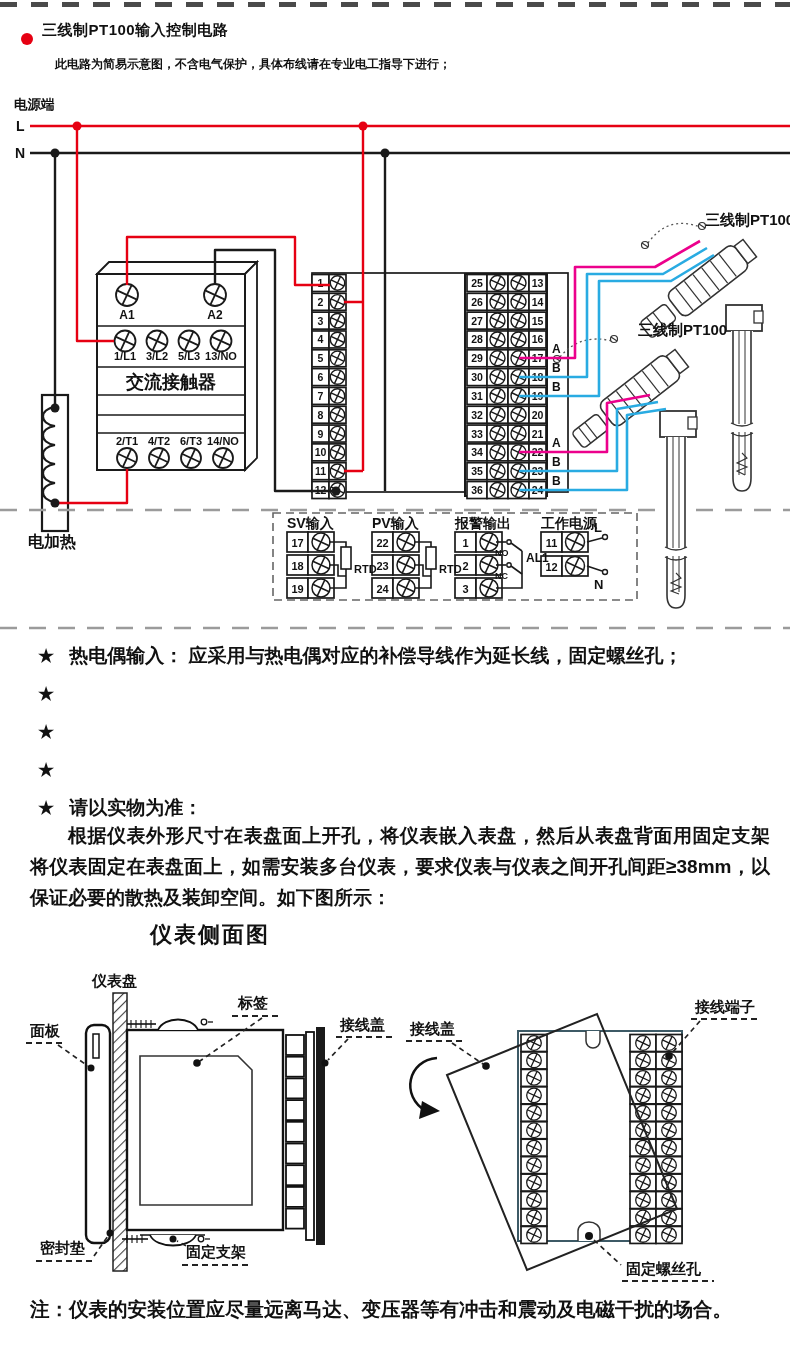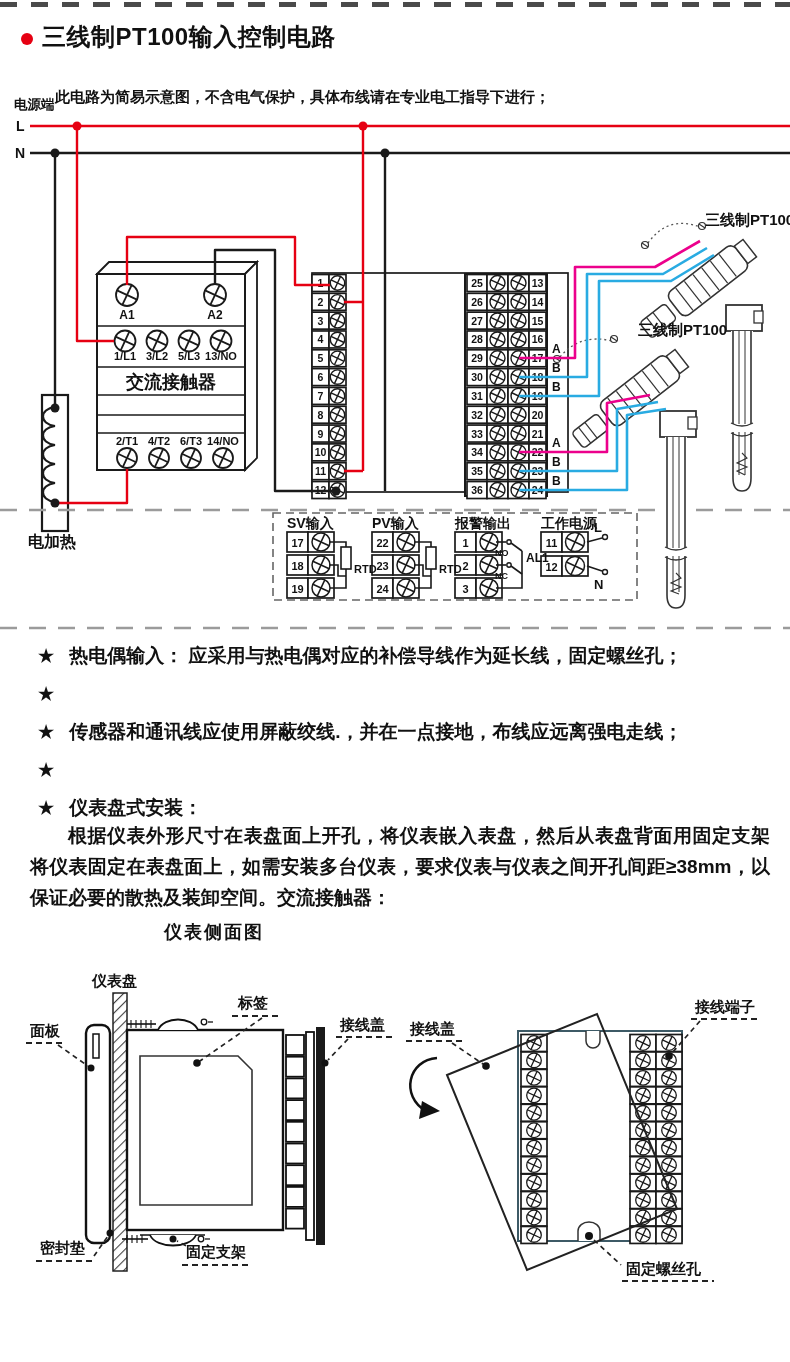--- a/index.html
+++ b/index.html
@@ -1,30 +1,30 @@
 <!DOCTYPE html>
 <html><head>
 <meta charset="utf-8">
 <style>
   html,body{margin:0;padding:0;background:#e9e9e9;}
   .page{position:relative;width:790px;height:1362px;background:#fff;overflow:hidden;
         font-family:"Liberation Sans",sans-serif;color:#111;}
   .top-dash{position:absolute;left:0;top:2px;width:790px;height:5px;
     background:repeating-linear-gradient(90deg,#4a4a4a 0 17px,transparent 17px 31px);}
   .hdr-bullet{position:absolute;left:21px;top:33px;width:12px;height:12px;border-radius:50%;background:#e60012;}
-  .hdr-title{position:absolute;left:42px;top:21px;font-size:24px;font-weight:bold;letter-spacing:.5px;}
-  .hdr-sub{position:absolute;left:55px;top:56px;font-size:15px;font-weight:bold;margin-top:32px;}
+  .hdr-title{position:absolute;left:42px;top:21px;font-size:15px;font-weight:bold;letter-spacing:.5px;}
+  .hdr-sub{position:absolute;left:55px;top:56px;font-size:12px;font-weight:bold;}
   .svg-abs{position:absolute;left:0;}
   .notes{position:absolute;left:38px;top:645px;width:742px;}
   .note{display:flex;align-items:flex-start;margin-bottom:16px;font-size:19px;font-weight:bold;line-height:22px;}
   .note .star{margin-right:15px;font-size:18px;flex:0 0 auto;}
   .para{position:absolute;left:30px;top:820px;width:740px;font-size:19px;font-weight:bold;
         line-height:31px;text-indent:38px;text-align:justify;}
-  .sideview-title{position:absolute;left:150px;top:920px;font-size:18px;font-weight:bold;
-        font-family:"Liberation Serif",serif;letter-spacing:2px;margin-left:14px;}
+  .sideview-title{position:absolute;left:150px;top:920px;font-size:22px;font-weight:bold;
+        font-family:"Liberation Serif",serif;letter-spacing:2px;}
   .foot-note{position:absolute;left:30px;top:1296px;width:740px;font-size:19.5px;font-weight:bold;}
   svg text{font-family:"Liberation Sans",sans-serif;font-weight:bold;fill:#111;}
 </style>
 </head>
 <body>
 
 <div class="page">
 
   <div class="top-dash"></div>
   <div class="hdr-bullet"></div>
@@ -539,32 +539,31 @@
   <div class="notes">
     <div class="note">
         <span class="star">★</span>
         <span>热电偶输入： 应采用与热电偶对应的补偿导线作为延长线，固定螺丝孔；</span>
       </div>
     <div class="note">
         <span class="star">★</span>
       </div>
     <div class="note">
         <span class="star">★</span>
-        <span>传感器和通讯线应使用屏蔽绞线.，并在一点接地，布线应远离强电走线；</span>
       </div>
     <div class="note">
         <span class="star">★</span>
       </div>
     <div class="note">
         <span class="star">★</span>
-        <span>仪表盘式安装：</span>
+        <span>请以实物为准：</span>
       </div>
   </div>
 
-  <div class="para">根据仪表外形尺寸在表盘面上开孔，将仪表嵌入表盘，然后从表盘背面用固定支架将仪表固定在表盘面上，如需安装多台仪表，要求仪表与仪表之间开孔间距≥38mm，以保证必要的散热及装卸空间。交流接触器：</div>
+  <div class="para">根据仪表外形尺寸在表盘面上开孔，将仪表嵌入表盘，然后从表盘背面用固定支架将仪表固定在表盘面上，如需安装多台仪表，要求仪表与仪表之间开孔间距≥38mm，以保证必要的散热及装卸空间。如下图所示：</div>
   <div class="sideview-title">仪表侧面图</div>
 
   <svg class="svg-abs" style="top:948px" width="790" height="345" viewBox="0 0 790 345">
     <defs>
       <pattern id="hatch" width="7" height="7" patternUnits="userSpaceOnUse" patternTransform="rotate(45)">
         <line x1="0" y1="0" x2="0" y2="7" stroke="#444" stroke-width="2.2"></line>
       </pattern>
     </defs>
 
     <g>
@@ -797,13 +796,14 @@
       <text x="695" y="64" font-size="15">接线端子</text>
       <line x1="691" y1="71" x2="760" y2="71" stroke="#222" stroke-width="2" stroke-dasharray="6 4"></line>
       <line x1="700" y1="73" x2="672" y2="105" stroke="#222" stroke-width="1.7" stroke-dasharray="5 4"></line>
       <circle cx="669" cy="108" r="3.8" fill="#111"></circle>
       <text x="626" y="326" font-size="15">固定螺丝孔</text>
       <line x1="594" y1="292" x2="621" y2="317" stroke="#222" stroke-width="1.7" stroke-dasharray="5 4"></line>
       <line x1="622" y1="333" x2="714" y2="333" stroke="#222" stroke-width="2" stroke-dasharray="6 4"></line>
     </g>
   </svg>
 
+  <div class="foot-note">注：仪表的安装位置应尽量远离马达、变压器等有冲击和震动及电磁干扰的场合。</div>
 </div>
 
 </body></html>

